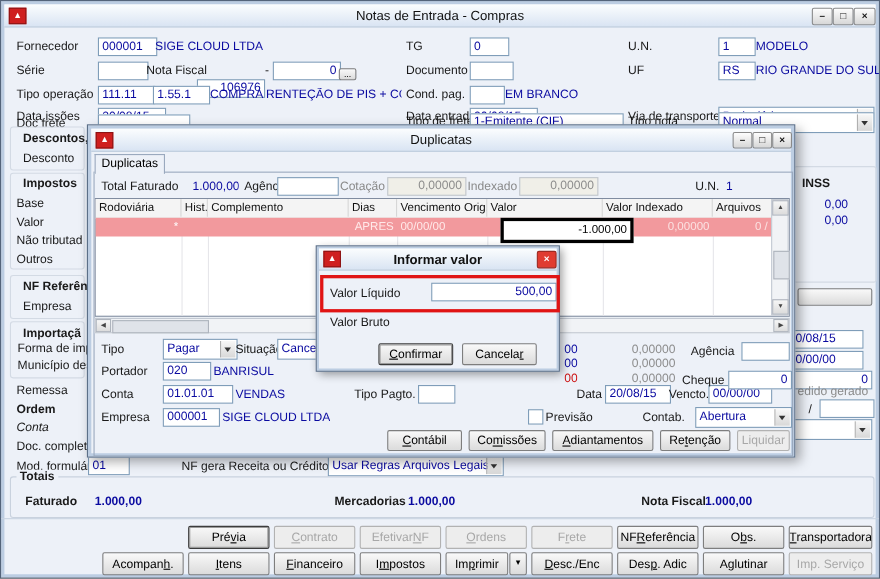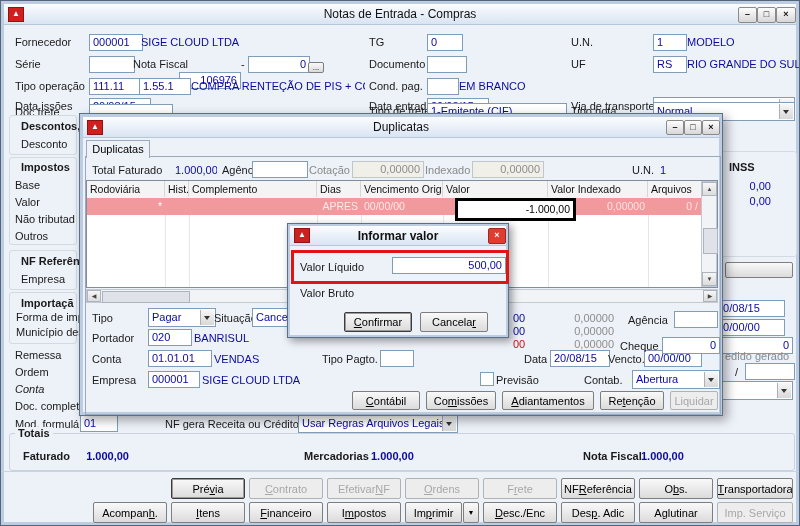--- a/index.html
+++ b/index.html
@@ -112,21 +112,21 @@
   <span class="lbl" style="left:14px;top:178px;">Base</span>
   <span class="lbl" style="left:14px;top:195px;">Valor</span>
   <span class="lbl" style="left:14px;top:212px;">Não tributad</span>
   <span class="lbl" style="left:14px;top:229px;">Outros</span>
   <span class="lbl b" style="left:20px;top:254px;">NF Referên</span>
   <span class="lbl" style="left:20px;top:272px;">Empresa</span>
   <span class="lbl b" style="left:20px;top:296px;">Importaçã</span>
   <span class="lbl" style="left:15px;top:310px;">Forma de imp</span>
   <span class="lbl" style="left:15px;top:325px;">Município des</span>
   <span class="lbl" style="left:14px;top:348px;">Remessa</span>
-  <span class="lbl" style="left:14px;top:365px;">Ordem</span>
+  <span class="lbl" style="left:14px;top:365px;font-weight:bold;">Ordem</span>
   <span class="lbl i" style="left:14px;top:382px;">Conta</span>
   <span class="lbl" style="left:14px;top:399px;">Doc. complet</span>
   <span class="lbl" style="left:14px;top:417px;">Mod. formulário</span>
   <div class="fld" style="left:79px;top:414px;width:30px;">01</div>
   <span class="lbl" style="left:164px;top:417px;">NF gera Receita ou Crédito</span>
   <div class="sel" style="left:297px;top:413px;width:139px;"><span>Usar Regras Arquivos Legais</span><span class="ab"></span></div>
 
   <div class="grp" style="left:720px;top:150px;width:74px;height:104px;"></div>
   <span class="lbl b" style="left:728px;top:160px;">INSS</span>
   <span class="val" style="left:732px;top:179px;width:38px;text-align:right;">0,00</span>

